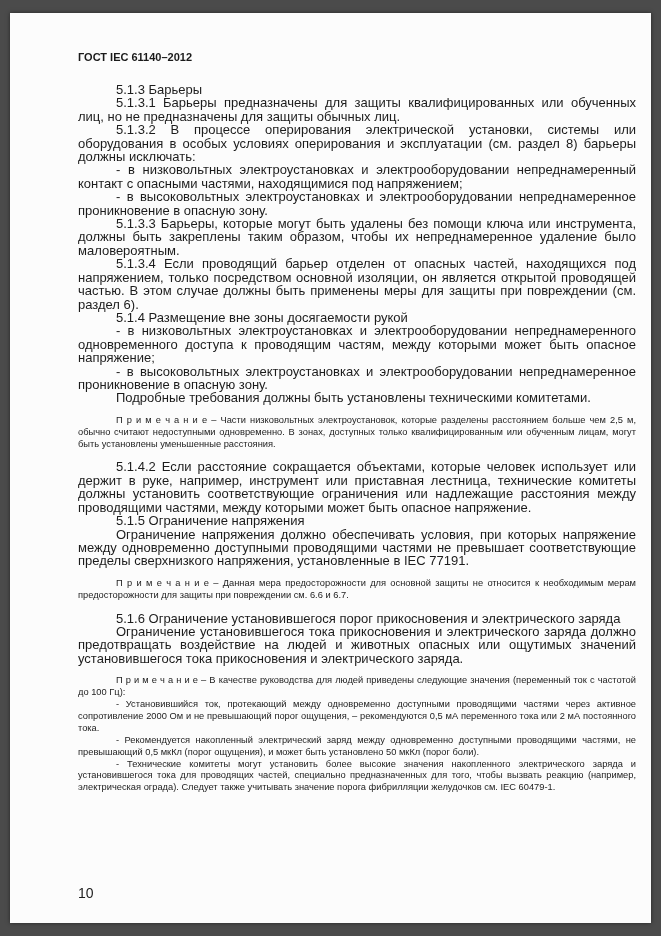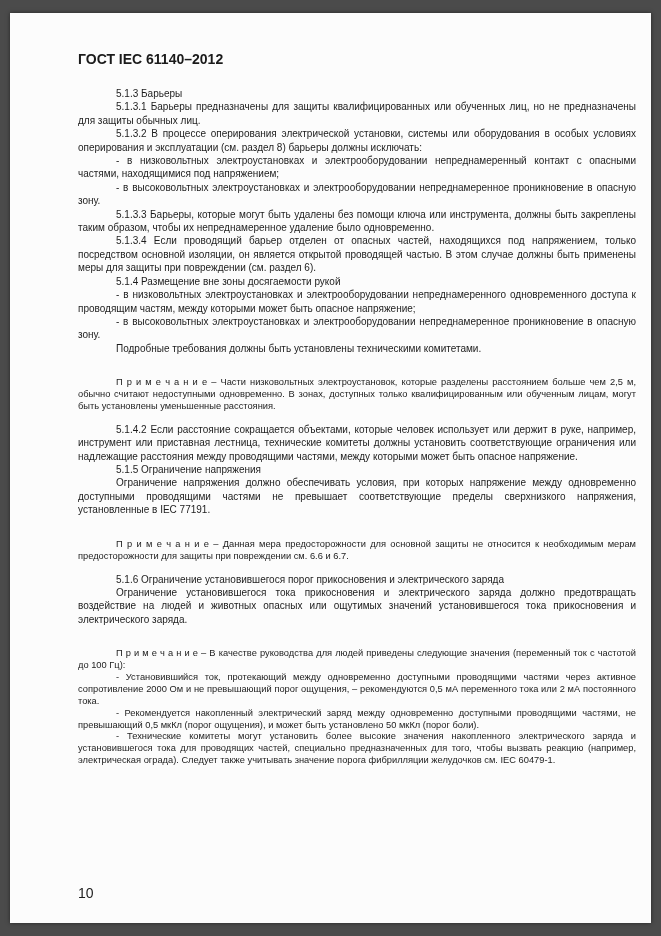--- a/index.html
+++ b/index.html
@@ -13,37 +13,37 @@
   .sheet {
     position: absolute;
     left: 10px; top: 13px;
     width: 641px; height: 910px;
     background: #fcfcfc;
     padding: 38px 15px 0 68px;
     box-shadow: 0 0 4px rgba(0,0,0,0.5);
   }
   .doc-header {
     font-weight: bold;
-    font-size: 14px;
+    font-size: 11px;
     color: #1a1a1a;
     margin-bottom: 20px;
   }
   .body-text p {
-    font-size: 10px;
+    font-size: 13px;
     line-height: 13.4px;
     text-align: justify;
     text-indent: 38px;
     color: #1c1c1c;
   }
   .body-text p.note {
     font-size: 9.3px;
     line-height: 11.9px;
     color: #222;
   }
-  .body-text p.gap-above { margin-top: 22px; }
+  .body-text p.gap-above { margin-top: 10px; }
   .body-text p.gap-below { margin-bottom: 10px; }
   .page-footer {
     position: absolute;
     left: 68px;
     bottom: 22px;
     font-size: 14px;
     color: #1c1c1c;
   }
 </style>
 </head>
@@ -52,21 +52,21 @@
 <div class="sheet">
 
   <div class="doc-header">ГОСТ IEC 61140–2012</div>
 
   <div class="body-text">
     <p>5.1.3 Барьеры</p>
     <p>5.1.3.1 Барьеры предназначены для защиты квалифицированных или обученных лиц, но не предназначены для защиты обычных лиц.</p>
     <p>5.1.3.2 В процессе оперирования электрической установки, системы или оборудования в особых условиях оперирования и эксплуатации (см. раздел 8) барьеры должны исключать:</p>
     <p>- в низковольтных электроустановках и электрооборудовании непреднамеренный контакт с опасными частями, находящимися под напряжением;</p>
     <p>- в высоковольтных электроустановках и электрооборудовании непреднамеренное проникновение в опасную зону.</p>
-    <p>5.1.3.3 Барьеры, которые могут быть удалены без помощи ключа или инструмента, должны быть закреплены таким образом, чтобы их непреднамеренное удаление было одновременно.</p>
+    <p>5.1.3.3 Барьеры, которые могут быть удалены без помощи ключа или инструмента, должны быть закреплены таким образом, чтобы их непреднамеренное удаление было маловероятным.</p>
     <p>5.1.3.4 Если проводящий барьер отделен от опасных частей, находящихся под напряжением, только посредством основной изоляции, он является открытой проводящей частью. В этом случае должны быть применены меры для защиты при повреждении (см. раздел 6).</p>
     <p>5.1.4 Размещение вне зоны досягаемости рукой</p>
     <p>- в низковольтных электроустановках и электрооборудовании непреднамеренного одновременного доступа к проводящим частям, между которыми может быть опасное напряжение;</p>
     <p>- в высоковольтных электроустановках и электрооборудовании непреднамеренное проникновение в опасную зону.</p>
     <p>Подробные требования должны быть установлены техническими комитетами.</p>
     <p class="note gap-above gap-below">П р и м е ч а н и е – Части низковольтных электроустановок, которые разделены расстоянием больше чем 2,5 м, обычно считают недоступными одновременно. В зонах, доступных только квалифицированным или обученным лицам, могут быть установлены уменьшенные расстояния.</p>
     <p>5.1.4.2 Если расстояние сокращается объектами, которые человек использует или держит в руке, например, инструмент или приставная лестница, технические комитеты должны установить соответствующие ограничения или надлежащие расстояния между проводящими частями, между которыми может быть опасное напряжение.</p>
     <p>5.1.5 Ограничение напряжения</p>
     <p>Ограничение напряжения должно обеспечивать условия, при которых напряжение между одновременно доступными проводящими частями не превышает соответствующие пределы сверхнизкого напряжения, установленные в IEC 77191.</p>
     <p class="note gap-above gap-below">П р и м е ч а н и е – Данная мера предосторожности для основной защиты не относится к необходимым мерам предосторожности для защиты при повреждении см. 6.6 и 6.7.</p>

